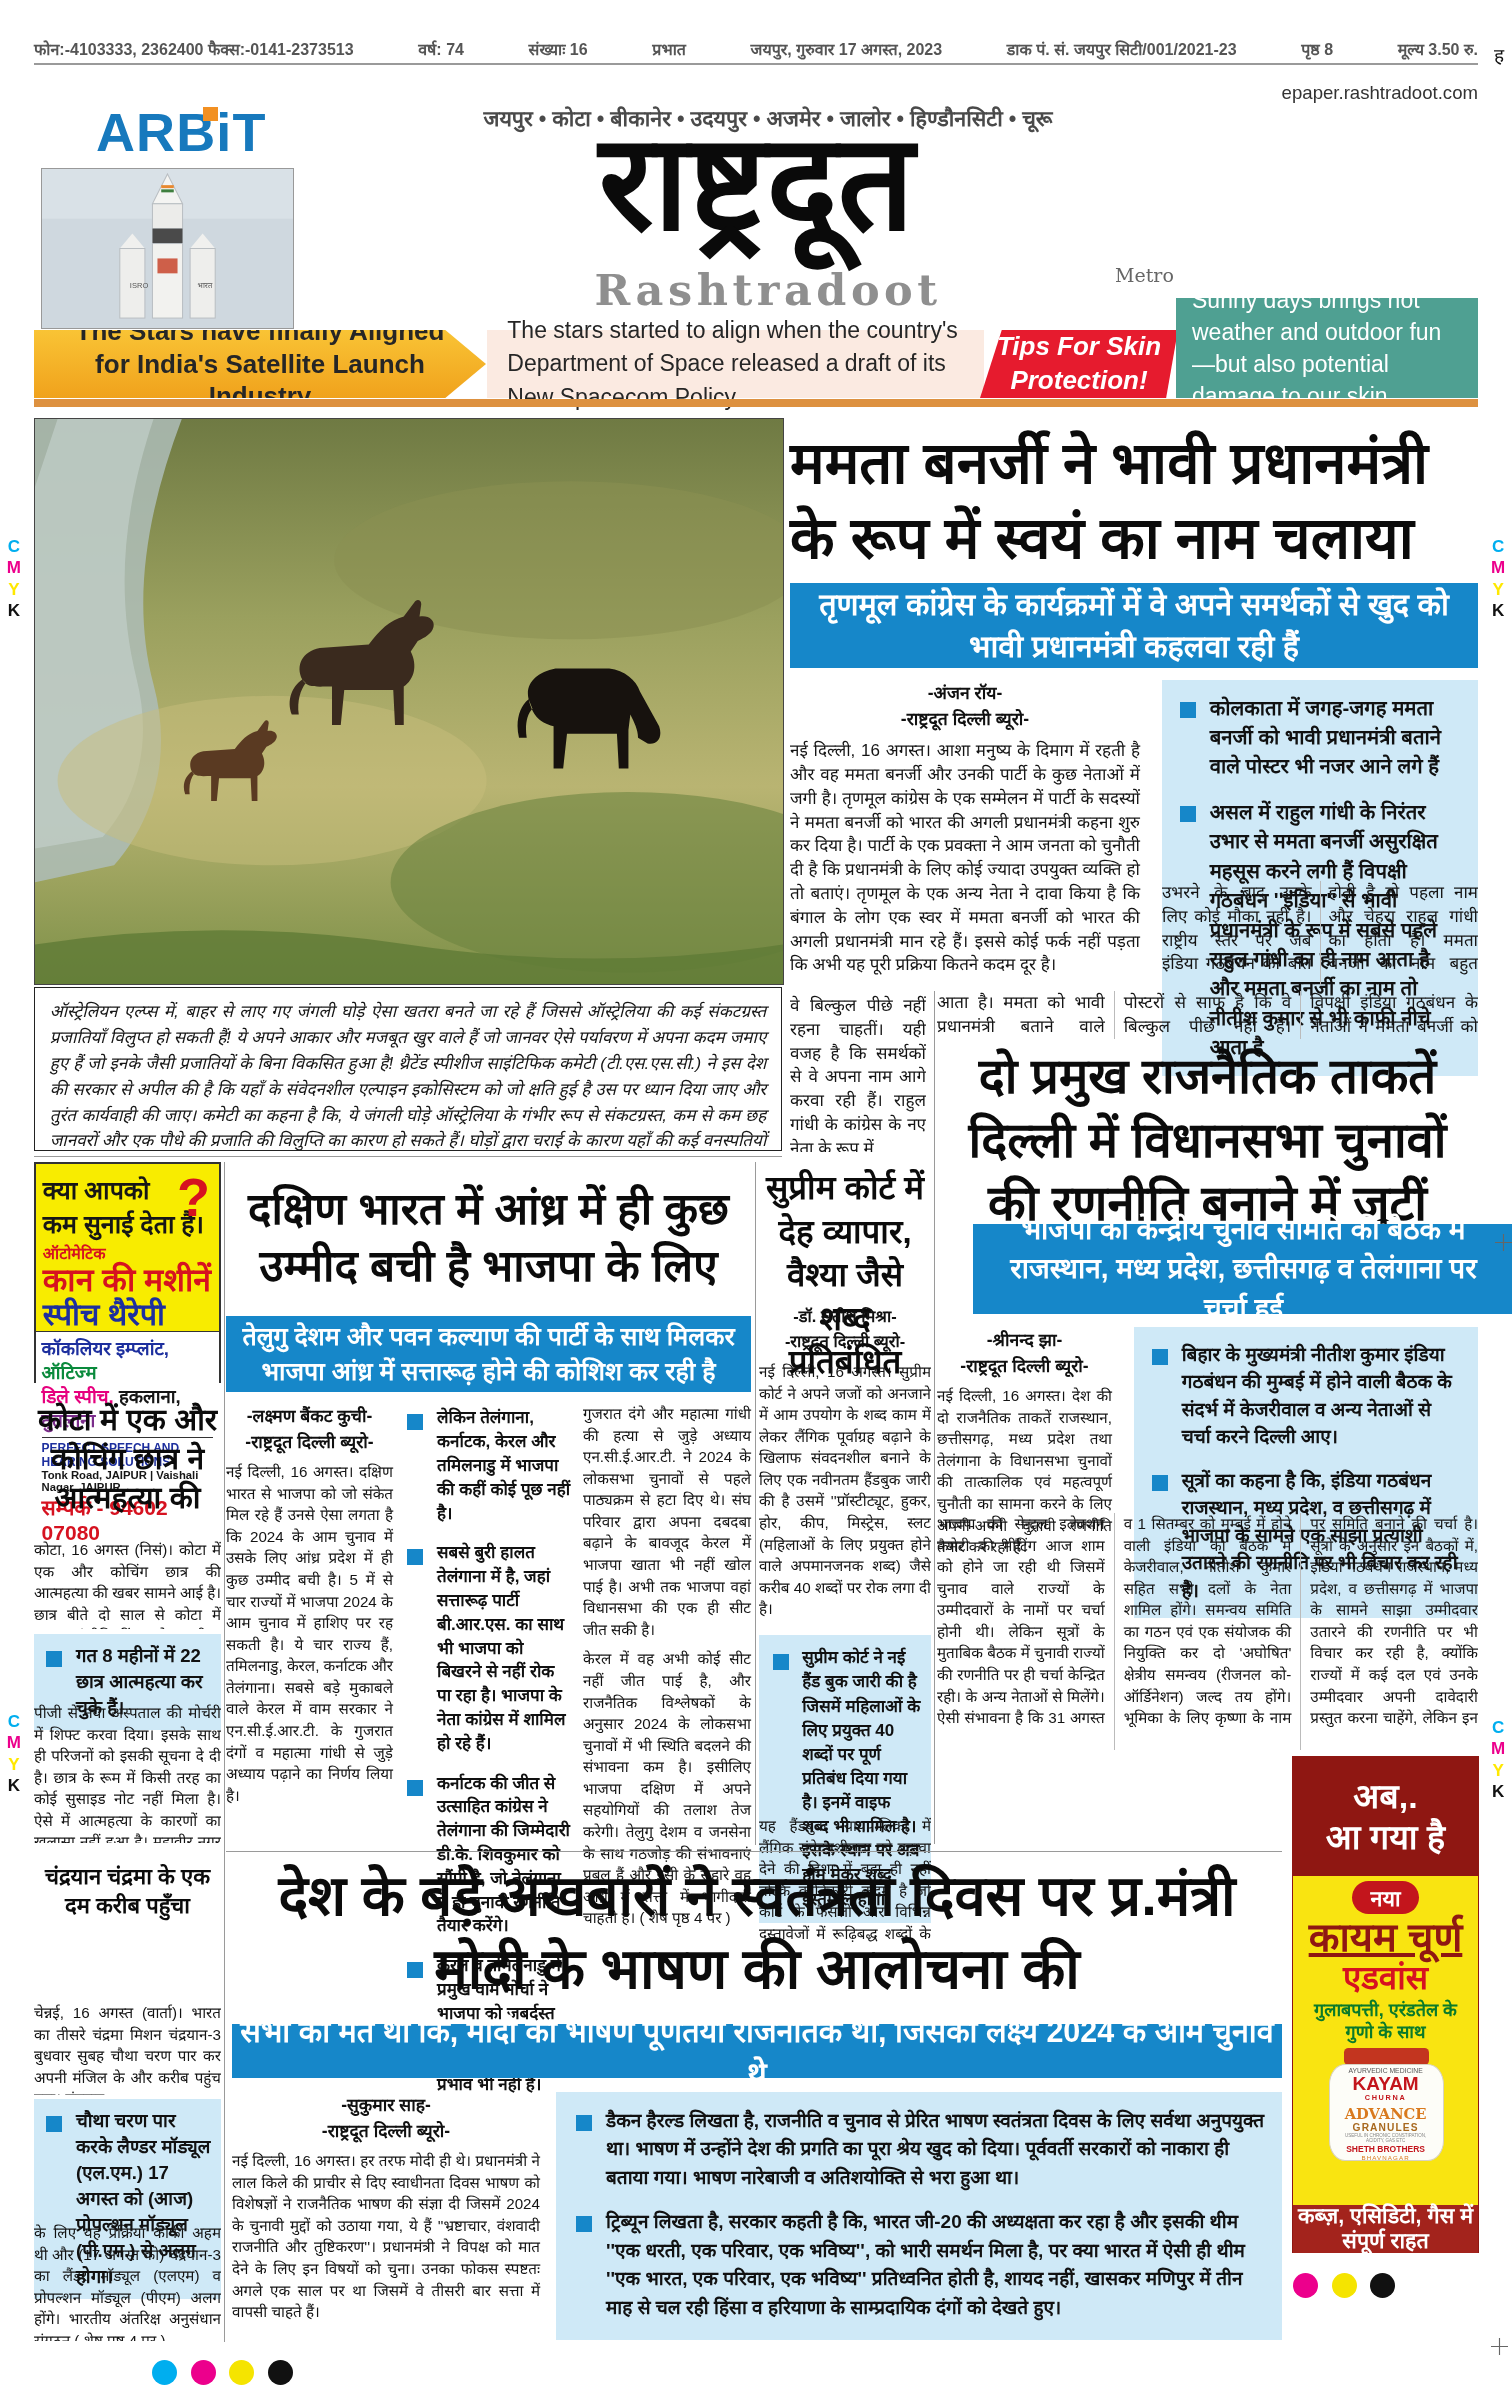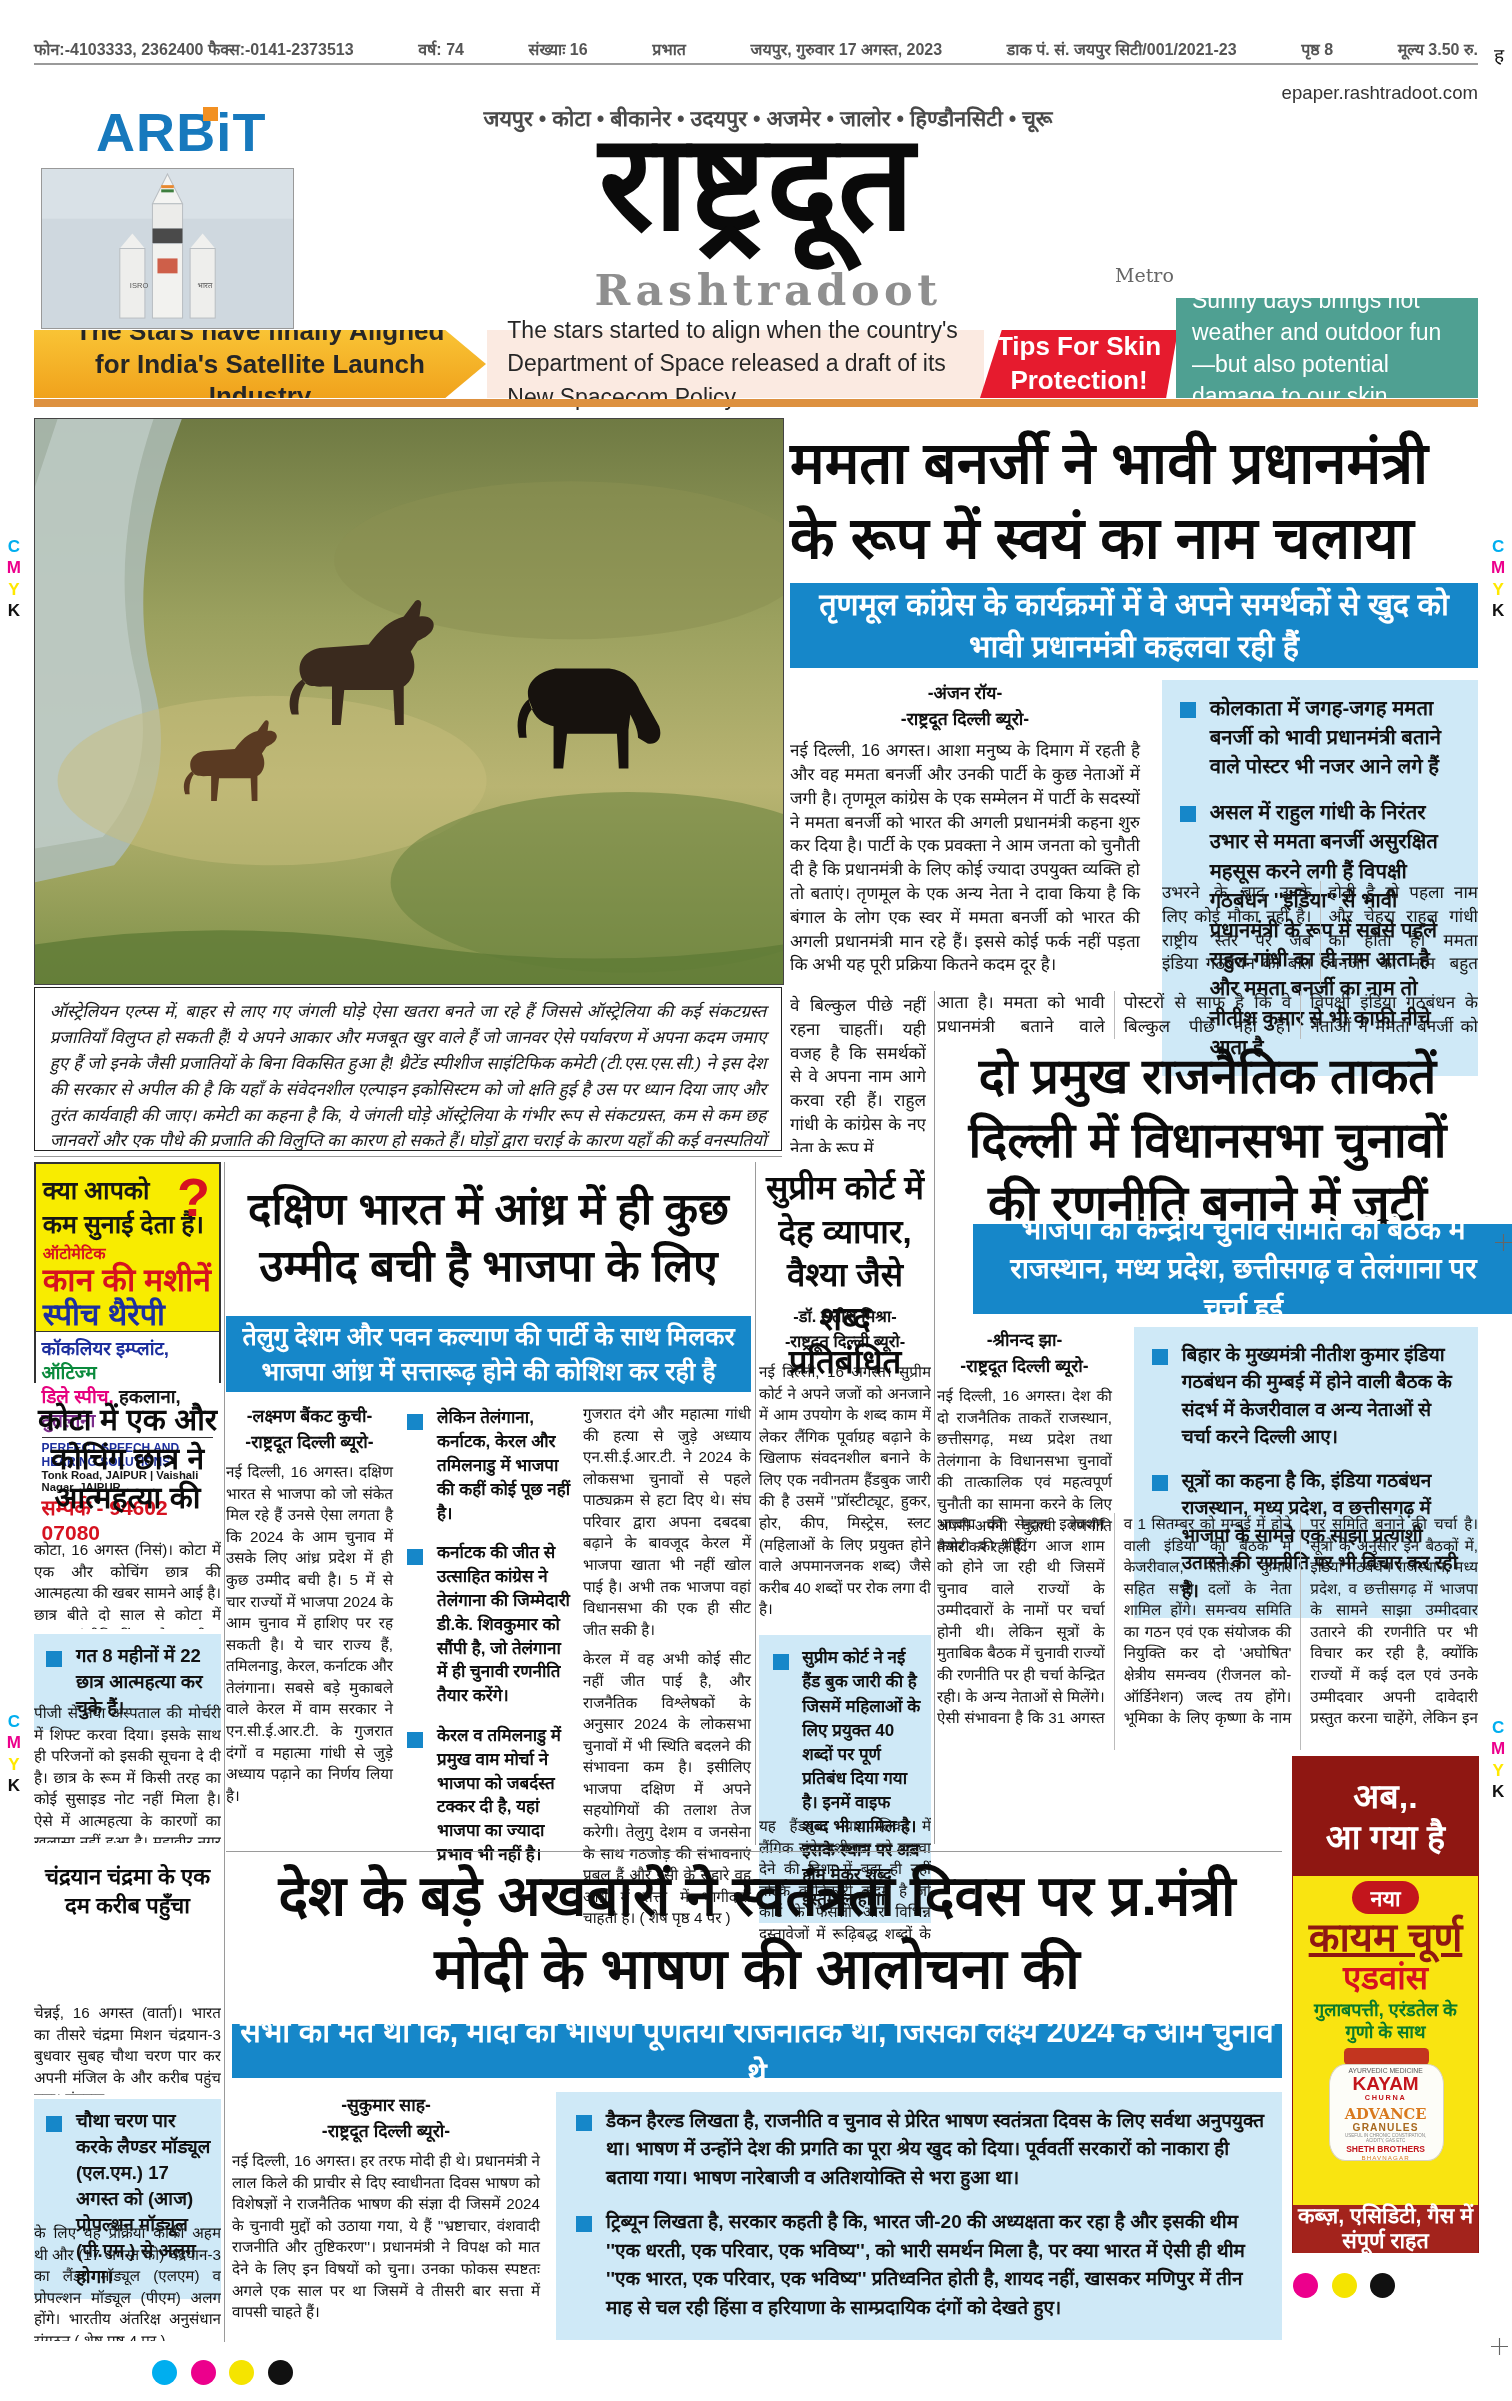--- a/index.html
+++ b/index.html
@@ -85,21 +85,21 @@
   <div class="abs" style="left:34px;top:330px;width:452px;height:68px;background:linear-gradient(#f9c435,#f0a21c);
               clip-path:polygon(0 0,91% 0,100% 50%,91% 100%,0 100%);
               display:flex;align-items:center;justify-content:center;">
     <div class="ctr b" style="width:88%;font-size:26px;line-height:1.25;color:#262626;">The Stars have finally Aligned for India's Satellite Launch Industry</div>
   </div>
   <div class="abs" style="left:487px;top:330px;width:497px;height:68px;background:#fbeae1;display:flex;align-items:center;">
     <div style="padding:0 20.3px;font-size:23px;line-height:1.45;color:#262626;">The stars started to align when the country's Department of Space released a draft of its New Spacecom Policy.</div>
   </div>
   <div class="abs" style="left:980px;top:330px;width:198px;height:68px;background:#e61b2e;
               clip-path:polygon(11% 0,100% 0,94% 100%,0 100%);
-              display:flex;align-items:center;justify-content:center;">
+              display:flex;align-items:center;justify-content:center;font-style:italic;">
     <div class="ctr b" style="font-size:26px;line-height:1.3;color:#fff;">Tips For Skin Protection!</div>
   </div>
   <div class="abs" style="left:1176px;top:298px;width:302px;height:100px;background:#4fa092;display:flex;align-items:center;">
     <div style="padding:0 16px;font-size:23px;line-height:1.4;color:#fff;">Sunny days brings hot weather and outdoor fun—but also potential damage to our skin.</div>
   </div>
   <div class="abs" style="left:34px;top:399px;width:1444px;height:8px;background:#dd9140;"></div>
 
   <div class="abs" style="left:34px;top:418px;width:748px;height:565px;border:1.1px solid #444;overflow:hidden;">
     <svg width="748" height="565" viewBox="0 0 1325 1000" preserveAspectRatio="none">
       <defs>
@@ -181,20 +181,21 @@
 
   <div class="abs" style="left:226px;top:1403px;width:167px;">
     <div class="byline">-लक्ष्मण बैंकट कुची-</div>
     <div class="byline">-राष्ट्रदूत दिल्ली ब्यूरो-</div>
     <div class="body-sm j" style="margin-top:5.6px;">नई दिल्ली, 16 अगस्त। दक्षिण भारत से भाजपा को जो संकेत मिल रहे हैं उनसे ऐसा लगता है कि 2024 के आम चुनाव में उसके लिए आंध्र प्रदेश में ही कुछ उम्मीद बची है। 5 में से चार राज्यों में भाजपा 2024 के आम चुनाव में हाशिए पर रह सकती है। ये चार राज्य हैं, तमिलनाडु, केरल, कर्नाटक और तेलंगाना। सबसे बड़े मुकाबले वाले केरल में वाम सरकार ने एन.सी.ई.आर.टी. के गुजरात दंगों व महात्मा गांधी से जुड़े अध्याय पढ़ाने का निर्णय लिया है।</div>
   </div>
 
   <div class="abs" style="left:404px;top:1403px;width:167px;">
     <ul class="blt" style="font-size:17px;line-height:1.4;padding:3.4px 0;">
       <li>लेकिन तेलंगाना, कर्नाटक, केरल और तमिलनाडु में भाजपा की कहीं कोई पूछ नहीं है।</li>
+      <li>सबसे बुरी हालत तेलंगाना में है, जहां सत्तारूढ़ पार्टी बी.आर.एस. का साथ भी भाजपा को बिखरने से नहीं रोक पा रहा है। भाजपा के नेता कांग्रेस में शामिल हो रहे हैं।</li>
       <li>कर्नाटक की जीत से उत्साहित कांग्रेस ने तेलंगाना की जिम्मेदारी डी.के. शिवकुमार को सौंपी है, जो तेलंगाना में ही चुनावी रणनीति तैयार करेंगे।</li>
       <li>केरल व तमिलनाडु में प्रमुख वाम मोर्चा ने भाजपा को जबर्दस्त टक्कर दी है, यहां भाजपा का ज्यादा प्रभाव भी नहीं है।</li>
     </ul>
   </div>
 
   <div class="abs" style="left:583px;top:1403px;width:168px;">
     <div class="body-sm j">गुजरात दंगे और महात्मा गांधी की हत्या से जुड़े अध्याय एन.सी.ई.आर.टी. ने 2024 के लोकसभा चुनावों से पहले पाठ्यक्रम से हटा दिए थे। संघ परिवार द्वारा अपना दबदबा बढ़ाने के बावजूद केरल में भाजपा खाता भी नहीं खोल पाई है। अभी तक भाजपा वहां विधानसभा की एक ही सीट जीत सकी है।</div>
     <div class="body-sm j" style="margin-top:8px;">केरल में वह अभी कोई सीट नहीं जीत पाई है, और राजनैतिक विश्लेषकों के अनुसार 2024 के लोकसभा चुनावों में भी स्थिति बदलने की संभावना कम है। इसीलिए भाजपा दक्षिण में अपने सहयोगियों की तलाश तेज करेगी। तेलुगु देशम व जनसेना के साथ गठजोड़ की संभावनाएं प्रबल हैं और इसी के सहारे वह आंध्र में सत्ता में भागीदारी चाहती है। ( शेष पृष्ठ 4 पर )</div>
   </div>
 

